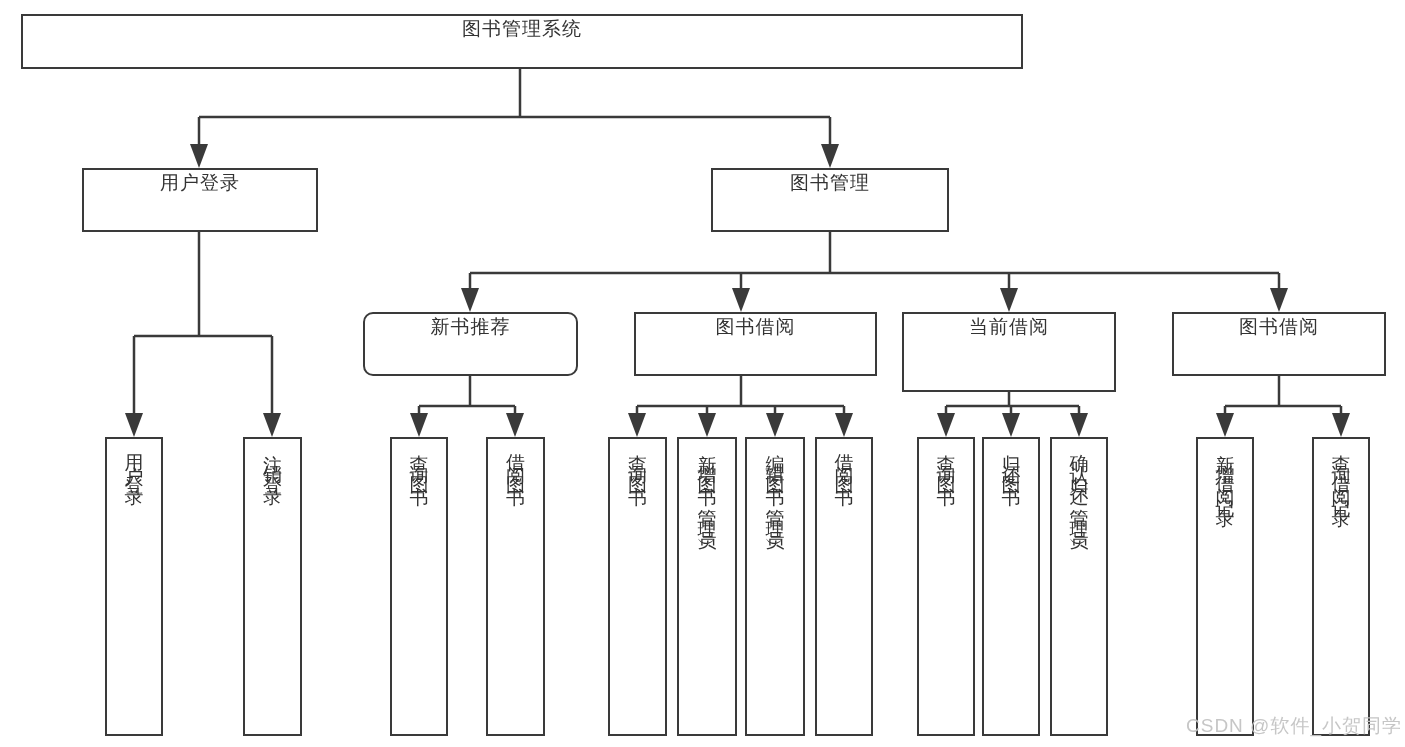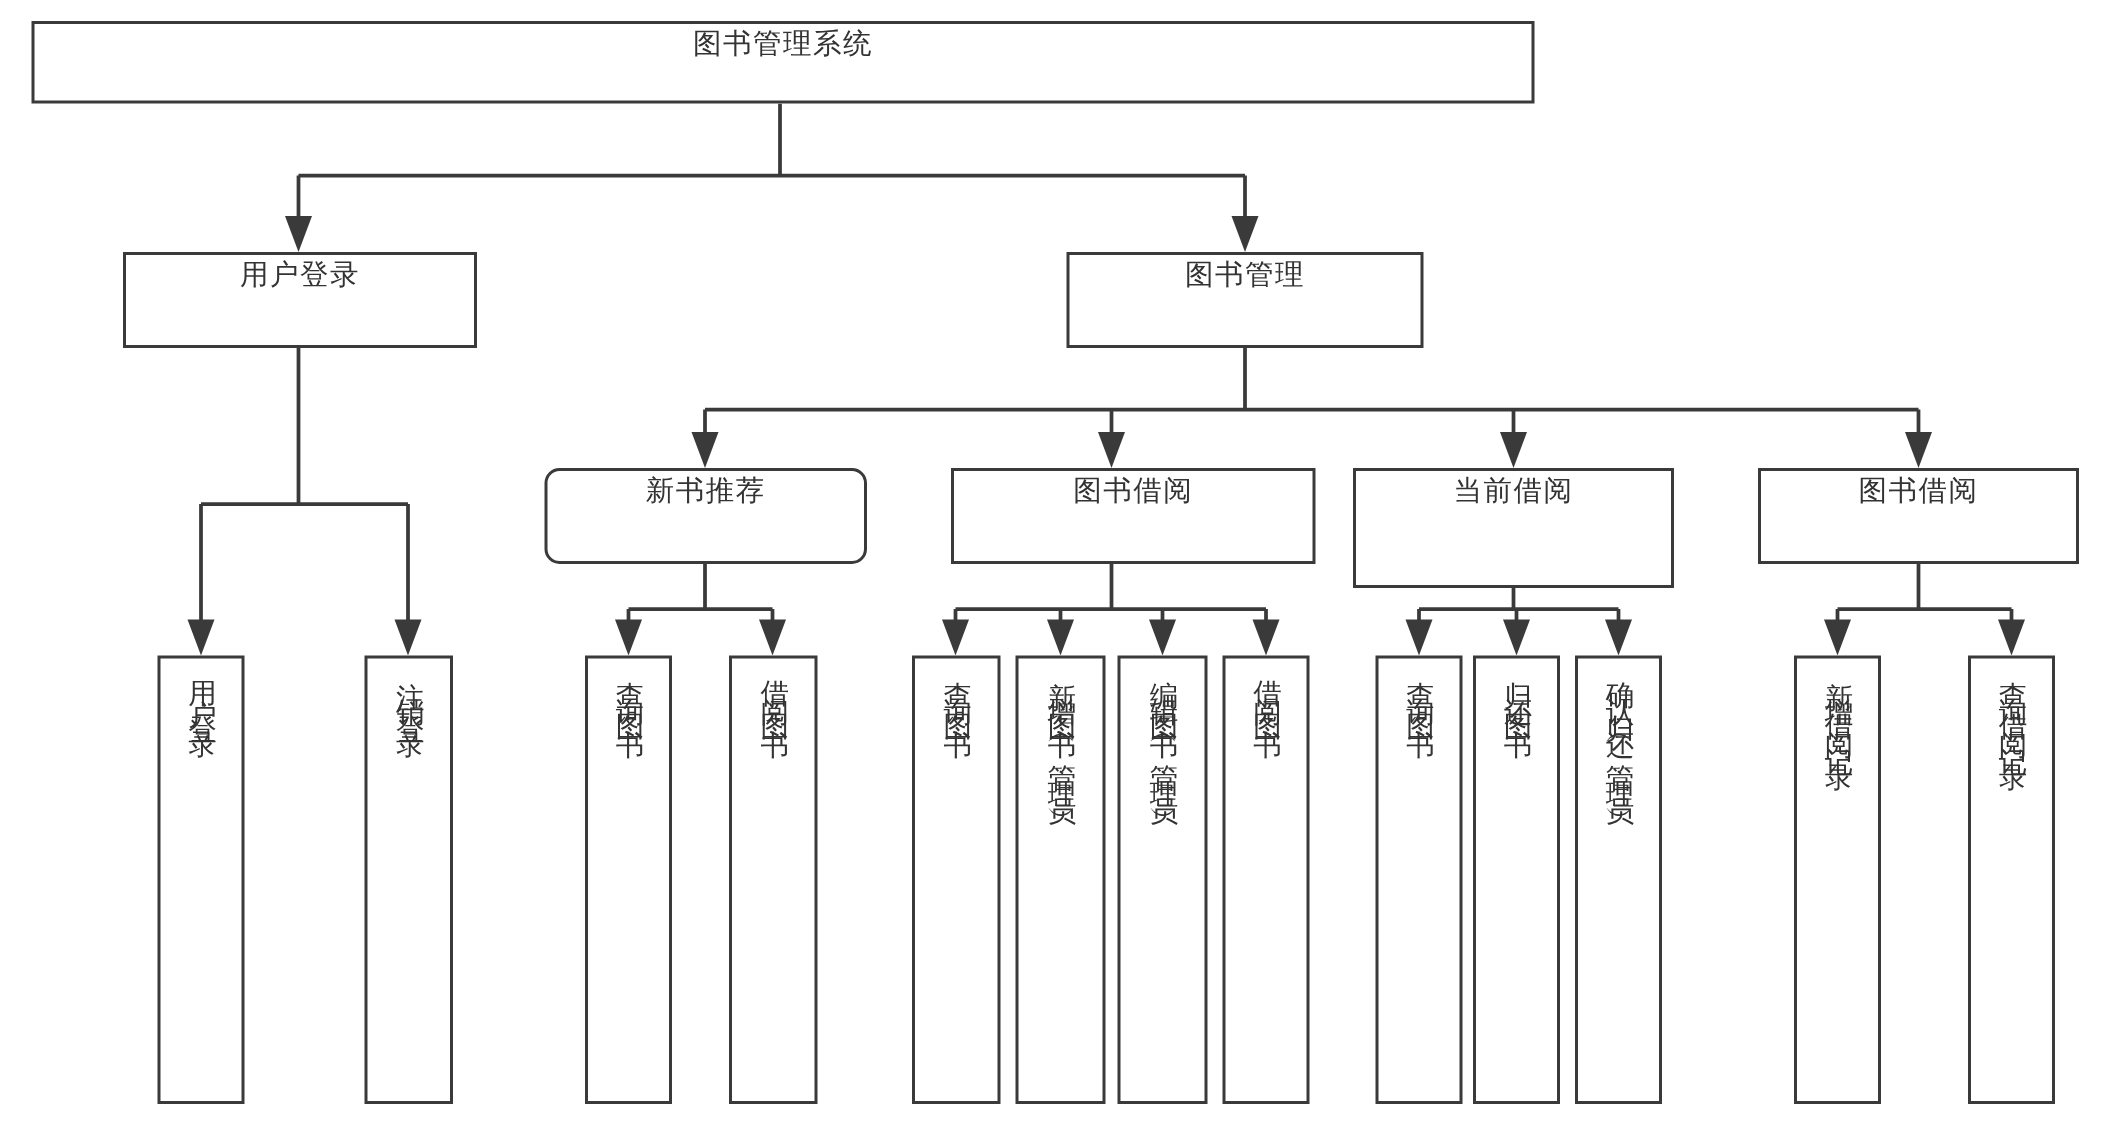--- a/index.html
+++ b/index.html
@@ -189,14 +189,15 @@
     <span class="vtext">确认归还（管理员）</span>
   </div>
 
   <div class="box leaf" style="left:1196px; top:437px; width:58px; height:299px;">
     <span class="vtext">新增借阅记录</span>
   </div>
   <div class="box leaf" style="left:1312px; top:437px; width:58px; height:299px;">
     <span class="vtext">查询借阅记录</span>
   </div>
 
+  <div id="watermark">CSDN @软件_小贺同学</div>
 
 </div>
 
 </body></html>

